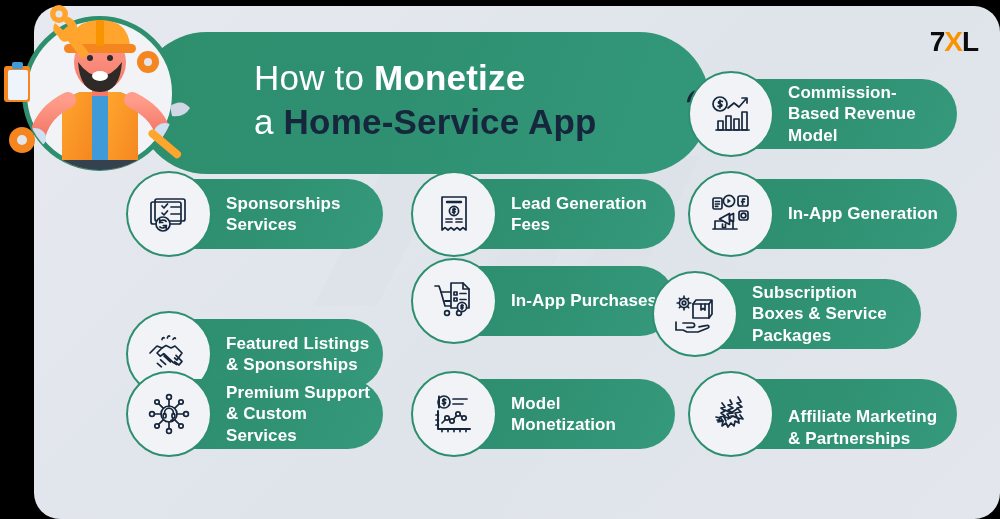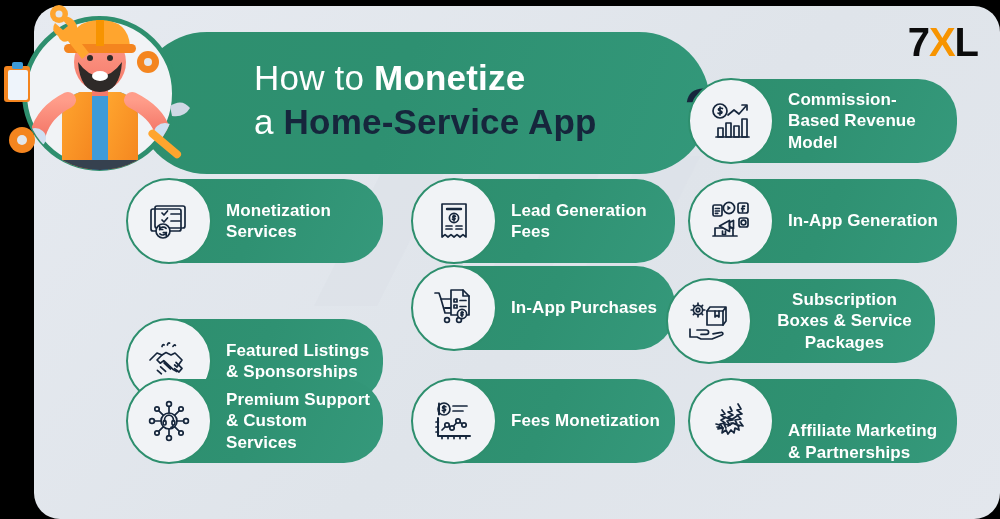--- a/index.html
+++ b/index.html
@@ -28,37 +28,37 @@
   }
   .title{ position:absolute; left:118px; top:24px; width:470px; }
   .t-line{ font-size:35px; line-height:44px; white-space:nowrap; letter-spacing:.2px;}
   .t-thin{ color:#ffffff; font-weight:300; }
   .t-bold{ color:#ffffff; font-weight:700; }
   .t-dark{ color:#16263c; font-weight:700;margin-top:46px; }
   .qmark{ position:absolute; left:430px; top:22px; font-size:68px; font-weight:400;
           color:#16263c; line-height:68px; }
 
   
-  .logo{ position:absolute; right:22px; top:18px; font-size:40px; font-weight:800;
+  .logo{ position:absolute; right:22px; top:18px; font-size:28px; font-weight:800;
          letter-spacing:-1px; line-height:36px; }
   .logo .l7{ color:#0c0c0c; }
   .logo .lx{ color:#f79400; }
   .logo .ll{ color:#0c0c0c; }
 
   
   .mascot{ position:absolute; left:0px; top:0px; width:200px; height:190px; }
   .mascot .ring{
     position:absolute; left:22px; top:16px; width:155px; height:155px; border-radius:50%;
     background:#f1f3f6; border:5px solid #2e8f6e;
   }
   .mascot svg{ position:absolute; left:0; top:0; }
 
   
   .pill{
-    position:absolute; height:84px; border-radius:39px;
+    position:absolute; height:70px; border-radius:39px;
     background:linear-gradient(115deg,#2d8e6d 0%,#2f9172 50%,#35997b 100%);
     display:flex; align-items:center;
   }
   .pill .badge{
     position:absolute; left:-4px; top:50%; transform:translateY(-50%);
     width:86px; height:86px; border-radius:50%;
     background:#f1f3f6; border:2.5px solid #2e8f6e;
     display:flex; align-items:center; justify-content:center;
   }
   .pill .label{
@@ -118,21 +118,21 @@
      <path d="M16 15l2 2 3.5-4"></path>
                 <path d="M25 16h9"></path>
                 <path d="M16 22l2 2 3.5-4"></path>
                 <path d="M25 23h9"></path>
      <circle cx="17" cy="33" r="7" fill="#f1f3f6"></circle>
      <path d="M13.6 31.5a4 4 0 016.5-1.2M20.4 34.6a4 4 0 01-6.5 1.2"></path>
      <path d="M13.8 28.6v2.9h2.9M20.2 37.5v-2.9h-2.9"></path>
               </g>
             </svg>
           </div>
-          <div class="label">Monetization Services</div>
+          <div class="label">Sponsorships Services</div>
         </div>
         <div class="pill" style="left: 381px; top: 173px; width: 260px;">
           <div class="badge">
             <svg width="46" height="46" viewBox="0 0 46 46">
               <g stroke="#16263c" fill="none" stroke-width="1.7" stroke-linecap="round" stroke-linejoin="round">
      <path d="M11 6h24v33l-3-2.4-3 2.4-3-2.4-3 2.4-3-2.4-3 2.4-3-2.4-3 2.4z"></path>
      <path d="M16 11h14" stroke-width="2.4"></path>
      <circle cx="23" cy="20" r="4.6"></circle>
                 <path d="M23 17.2v5.6M24.4 18.3c-.4-.5-2.6-.6-2.6.6 0 1.1 2.3.6 2.3 1.7 0 1.2-2.2 1-2.6.5"></path>
      <path d="M15 28h6M15 31h6M25 28h6M25 31h6"></path>
@@ -190,21 +190,21 @@
                 <path d="M29 15.5h6"></path>
      <rect x="23" y="20" width="3" height="3"></rect>
                 <path d="M29 21.5h6"></path>
      <circle cx="31" cy="29" r="4.6" fill="#f1f3f6"></circle>
                 <path d="M31 26.6v4.8M32.2 27.5c-.4-.4-2.2-.5-2.2.5s2 .5 2 1.5-1.8.9-2.2.5"></path>
               </g>
             </svg>
           </div>
           <div class="label">In-App Purchases</div>
         </div>
-        <div class="pill" style="left: 636px; top: 273px; width: 265px; text-align: center;">
+        <div class="pill" style="left: 622px; top: 273px; width: 265px;">
           <div class="badge">
             <svg width="46" height="46" viewBox="0 0 46 46">
               <g stroke="#16263c" fill="none" stroke-width="1.7" stroke-linecap="round" stroke-linejoin="round">
      <circle cx="12" cy="12" r="4.6"></circle>
                 <circle cx="12" cy="12" r="1.8"></circle>
      <path d="M12 5.2v2M12 16.8v2M5.2 12h2M16.8 12h2M7.4 7.4l1.4 1.4M15.2 15.2l1.4 1.4M16.6 7.4l-1.4 1.4M8.8 15.2l-1.4 1.4"></path>
      <path d="M21 13h16v14H21z"></path>
                 <path d="M21 13l3-4h16l-3 4M37 27l3-4V9"></path>
      <path d="M29 13v6l2-1.6 2 1.6v-6"></path>
      <path d="M4 31v8h7l4 2h11l10-4c1.6-.8 1-3-1-2.6l-8 1.4"></path>
@@ -256,21 +256,21 @@
      <path d="M11 32l5-5 5 3 6-7 6 4"></path>
      <circle cx="16" cy="27" r="2.2" fill="#f1f3f6"></circle>
                 <circle cx="21" cy="30" r="2.2" fill="#f1f3f6"></circle>
      <circle cx="27" cy="23" r="2.2" fill="#f1f3f6"></circle>
                 <circle cx="33" cy="27" r="2.2" fill="#f1f3f6"></circle>
      <path d="M11 38v2.6M17 38v2.6M23 38v2.6M29 38v2.6M35 38v2.6"></path>
      <path d="M5 24h2.4M5 29h2.4M5 34h2.4"></path>
               </g>
             </svg>
           </div>
-          <div class="label">Fees Monetization</div>
+          <div class="label">Model Monetization</div>
         </div>
         <div class="pill" style="left: 658px; top: 373px; width: 265px; align-items: flex-end;">
           <div class="badge">
             <svg width="46" height="46" viewBox="0 0 46 46">
               <g stroke="#16263c" fill="none" stroke-width="1.7" stroke-linecap="round" stroke-linejoin="round">
      <path d="M30 6l3 5-4 1 5 4-5 1 4 4-6 1 2 4-6-1"></path>
      <path d="M14 12l3 4-4 1 4 3-4 2 4 3-5 1 3 4-6-1"></path>
      <path d="M22 9l2 4-4 1 5 3-5 2 5 3-6 1 3 4-6-1 2 4"></path>
      <path d="M8 26l4 1-2 4 5-1-1 5 4-3 2 4 3-4 3 3 1-5 4 2-1-5 5 1-3-4"></path>
      <path d="M17 19l6 3 6-4M20 28l5-3 6 3"></path>

